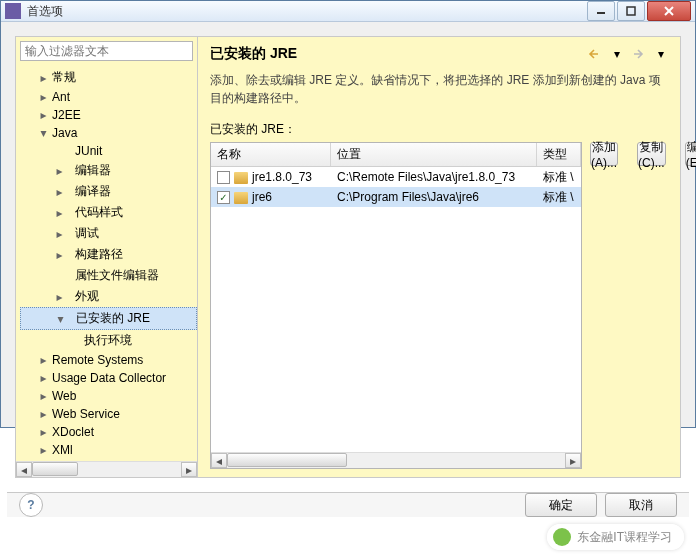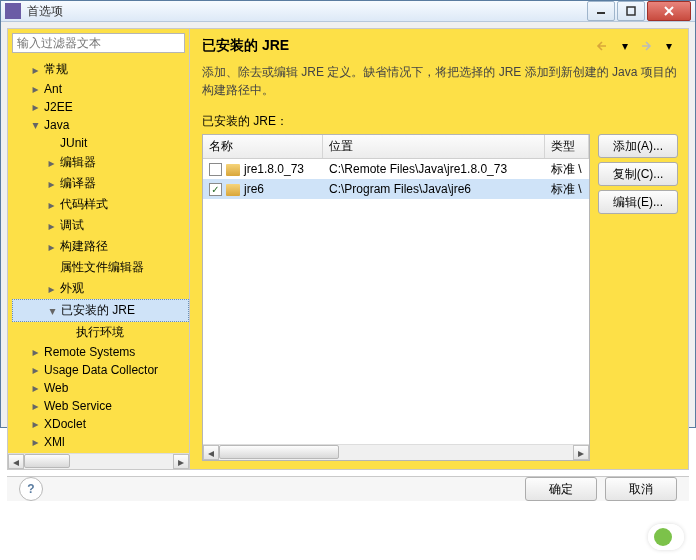--- a/index.html
+++ b/index.html
@@ -8,30 +8,30 @@
 .window { width: 696px; height: 428px; border: 1px solid #5a7ca0; display: flex; flex-direction: column; background: #f0f0f0; }
 
 .titlebar { height: 30px; background: linear-gradient(#f7fbff,#dde9f7); display: flex; align-items: center; padding: 0 4px; border-bottom: 1px solid #b8c8db; }
 .titlebar .appicon { width: 16px; height: 16px; background: #6b5ca5; margin-right: 6px; }
 .titlebar .title { flex: 1; color: #333; }
 .winbtns { display: flex; gap: 2px; }
 .winbtn { width: 28px; height: 20px; border: 1px solid #9fb5cc; background: linear-gradient(#f3f8fe,#dbe7f4); border-radius: 2px; display: flex; align-items: center; justify-content: center; color: #333; cursor: pointer; }
 .winbtn.close { width: 44px; background: linear-gradient(#e9847c,#c84b3f); border-color: #a03028; color: #fff; font-weight: bold; }
 .winbtn svg { display: block; }
 
-.body { flex: 1; display: flex; background: #fde047; margin: 6px; border: 1px solid #c9c9c9; }
+.body { flex: 1; display: flex; background: #fef9c3; margin: 14px; border: 1px solid #c9c9c9; }
 
 .left { width: 182px; border-right: 1px solid #c9c9c9; display: flex; flex-direction: column; }
 .filter { margin: 4px; border: 1px solid #b5b5b5; height: 20px; padding: 2px 4px; color: #888; background: #fff; }
 .tree { flex: 1; overflow: auto; padding: 2px 0 2px 4px; }
 .tree-item { padding: 2px 2px 2px 4px; white-space: nowrap; cursor: pointer; display: flex; align-items: center; }
 .tree-item.sel { background: #cfe3f8; border: 1px dotted #6a8fb5; }
 .twisty { width: 11px; height: 11px; margin-right: 3px; display: inline-flex; align-items: center; justify-content: center; color: #666; }
 .ind1 { padding-left: 18px; }
-.ind2 { padding-left: 34px; }
+.ind2 { padding-left: 34px; gap: 7px; }
 .ind3 { padding-left: 50px; }
 .tree-scroll-h { height: 16px; background: #f0f0f0; border-top: 1px solid #ddd; display: flex; }
 .tree-scroll-h .sb-btn { width: 16px; background: linear-gradient(#fdfdfd,#e3e3e3); border: 1px solid #c0c0c0; display:flex;align-items:center;justify-content:center;color:#555; }
 .tree-scroll-h .sb-track { flex:1; background:#f0f0f0; position:relative; }
 .tree-scroll-h .sb-thumb { position:absolute; left:0; top:0; height:14px; width:46px; background:linear-gradient(#fdfdfd,#d9d9d9); border:1px solid #b8b8b8; border-radius:2px; }
 
 .right { flex: 1; display: flex; flex-direction: column; padding: 8px 10px 8px 12px; }
 .hdr { display: flex; align-items: center; }
 .hdr h2 { font-size: 14px; font-weight: bold; flex: 1; }
 .hdr .navicons { display: flex; gap: 4px; }
@@ -50,21 +50,21 @@
 .trow { display: flex; align-items: center; height: 20px; }
 .trow.sel { background: #cfe3f8; }
 .td { padding: 0 6px; display: flex; align-items: flex-end; gap: 4px; overflow: hidden; white-space: nowrap; }
 .chk { width: 13px; height: 13px; border: 1px solid #8a8a8a; background: #fff; display:inline-flex; align-items:center; justify-content:center; color:#2a6b2a; font-size:10px; }
 .jreicon { width: 14px; height: 12px; background: linear-gradient(#f6d47a,#d9a63a); border-radius:1px; }
 .table-scroll-h { height: 16px; background: #f0f0f0; border-top: 1px solid #ddd; display: flex; }
 .table-scroll-h .sb-btn { width: 16px; background: linear-gradient(#fdfdfd,#e3e3e3); border: 1px solid #c0c0c0; display:flex;align-items:center;justify-content:center;color:#555; }
 .table-scroll-h .sb-track { flex:1; background:#f0f0f0; position:relative; }
 .table-scroll-h .sb-thumb { position:absolute; left:0; top:0; height:14px; width:120px; background:linear-gradient(#fdfdfd,#d9d9d9); border:1px solid #b8b8b8; border-radius:2px; }
 
-.sidebtns { width: 80px; display: flex; flex-direction: column; gap: 4px; }
+.sidebtns { width: 80px; display: flex; flex-direction: row; gap: 19px; }
 .btn { height: 24px; background: linear-gradient(#fdfdfd,#e6e6e6); border: 1px solid #acacac; border-radius: 3px; cursor: pointer; display: flex; align-items: center; justify-content: center; }
 
 .footer { height: 44px; border-top: 1px solid #c9c9c9; display: flex; align-items: center; padding: 0 12px; background: #f6f6f6; margin: 0 6px 6px 6px; }
 .help { width: 24px; height: 24px; border: 1px solid #b8b8b8; border-radius: 12px; display:flex; align-items:center; justify-content:center; color:#5a7ca0; font-weight:bold; background:#fff; cursor:pointer; }
 .footer .spacer { flex: 1; }
 .footer .btn { width: 72px; margin-left: 8px; }
 
 .watermark { position: absolute; right: 12px; bottom: 10px; background: rgba(255,255,255,0.9); border-radius: 14px; padding: 4px 12px 4px 6px; display:flex; align-items:center; gap:6px; color:#888; font-size:12px; box-shadow:0 0 4px rgba(0,0,0,.15); }
 .wmicon { width:18px; height:18px; border-radius:9px; background:#7cc24a; }
 </style>
@@ -260,13 +260,14 @@
     <div class="help">?</div>
     <div class="spacer"></div>
     <button class="btn">确定</button>
     <button class="btn">取消</button>
   </div>
 
 </div>
 
 <div class="watermark">
   <div class="wmicon"></div>
+  <span>东金融IT课程学习</span>
 </div>
 
 </body></html>

